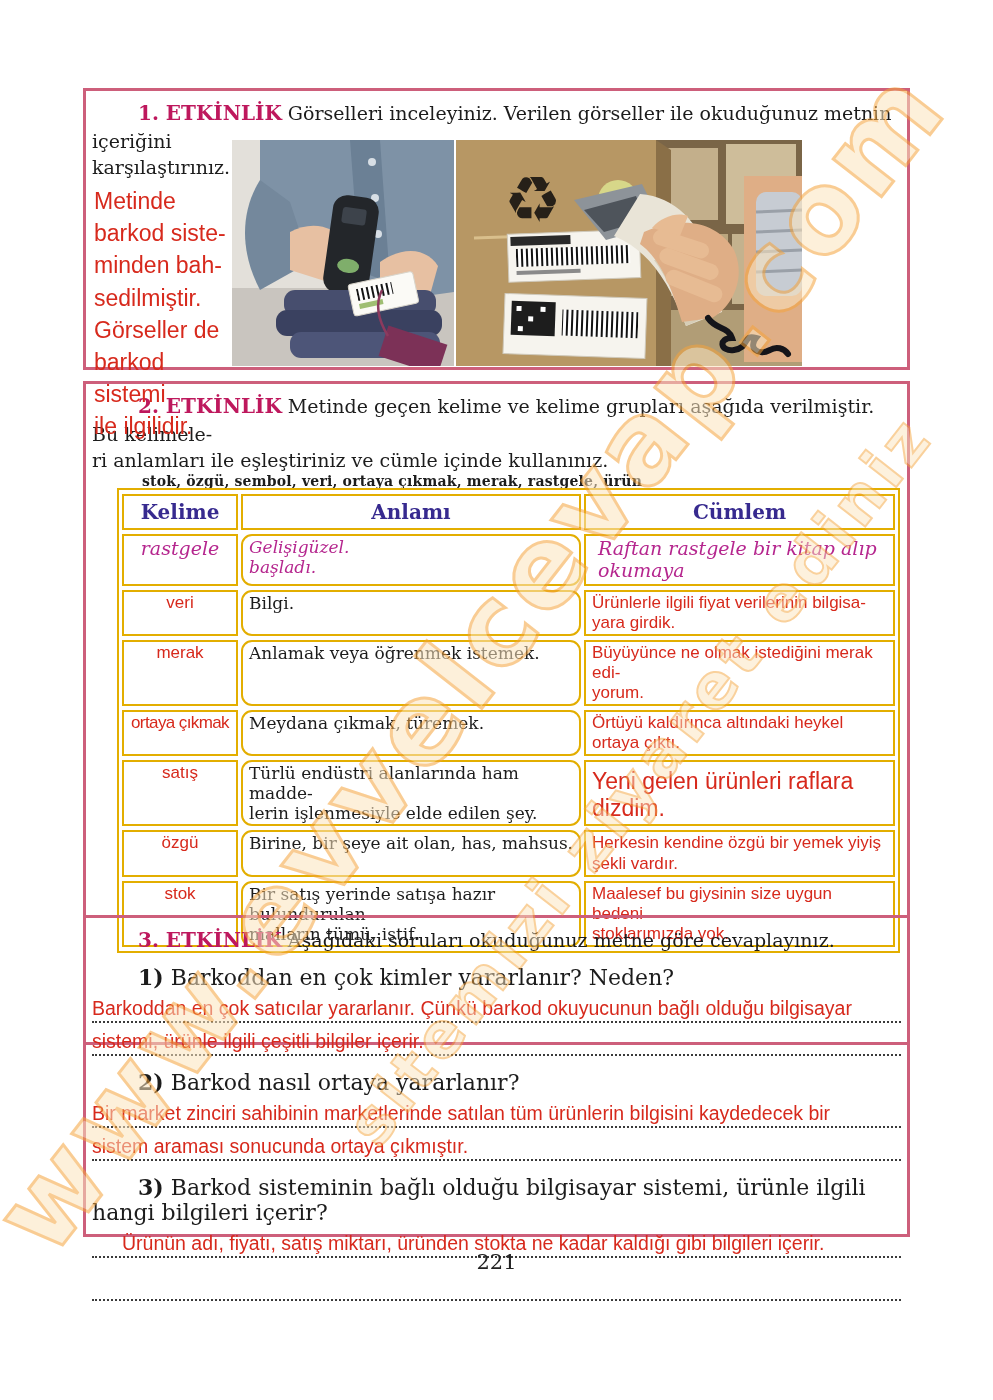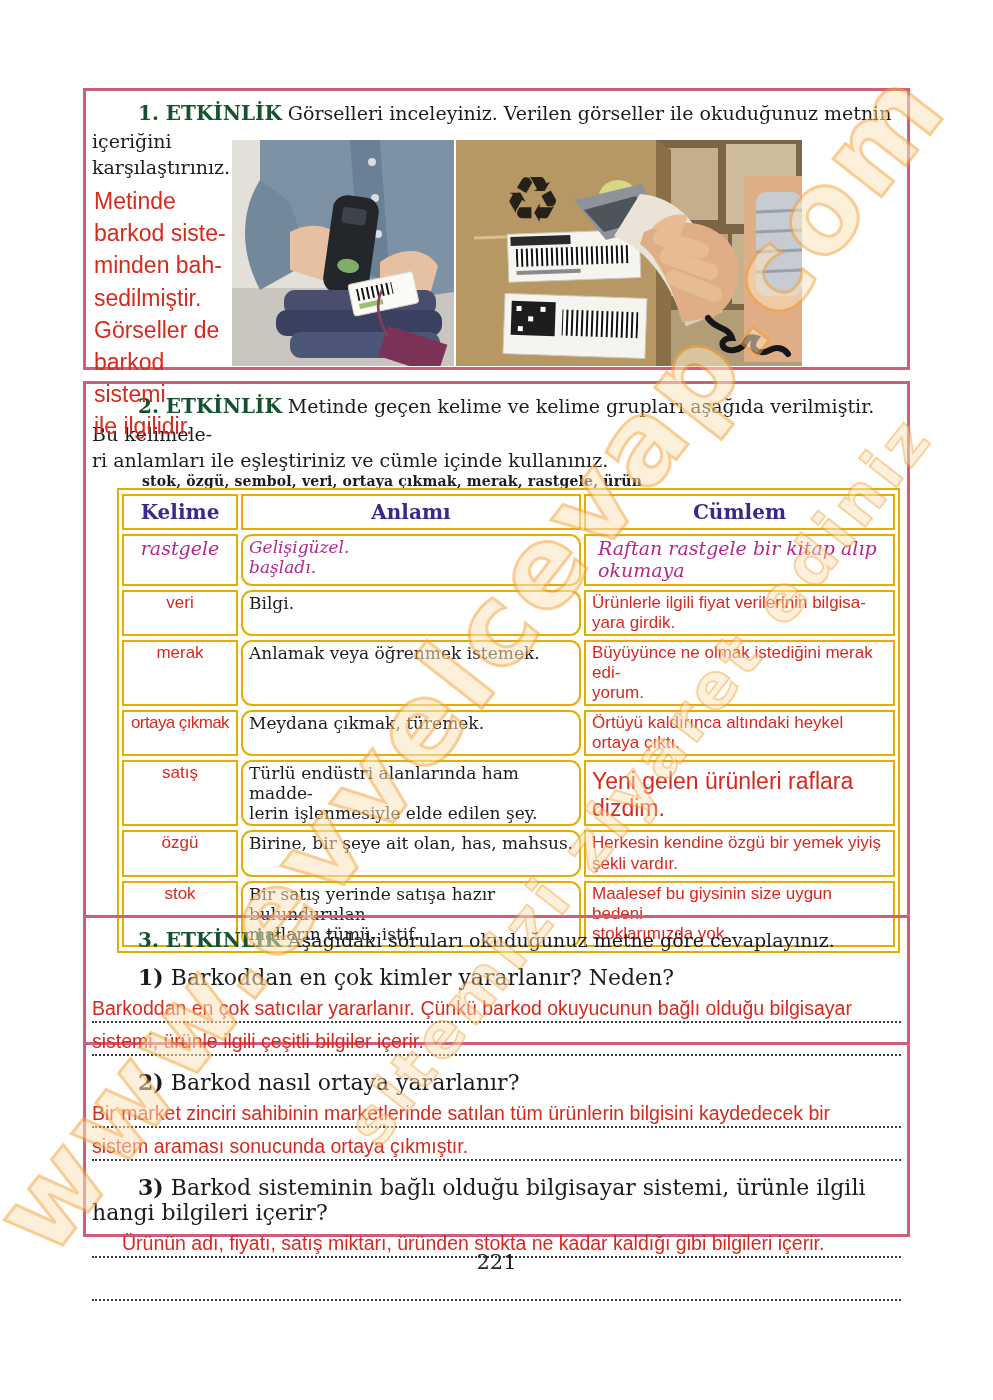--- a/index.html
+++ b/index.html
@@ -12,21 +12,21 @@
         opacity:.55; z-index:6; pointer-events:none; letter-spacing:6px; }
   .wm1 { left:470px; top:660px; font-size:112px; }
   .wm2 { left:640px; top:780px; font-size:62px; -webkit-text-stroke:2px #f5a43c; opacity:.5; }
 
   
   .box { position:absolute; left:83px; width:827px; border:3px solid #cd5f7b; background:transparent; box-sizing:border-box; }
   .box1 { top:88px;  height:282px; }
   .box2 { top:381px; height:664px; }
   .box3 { top:915px; height:322px; }
 
-  .etk { color:#14532d; font-weight:bold; font-size:20px; }
+  .etk { color:#be185d; font-weight:bold; font-size:20px; }
   .prompt { margin:9px 6px 0 6px; font-size:19px; line-height:1.38; text-indent:46px; }
   .multiline { white-space:pre-line; }
 
   
   .a1-answer { position:absolute; left:8px; top:66px; width:148px; color:#d7291c;
                font-family:"Liberation Sans", sans-serif; font-size:23px; line-height:1.4; white-space:pre-line; z-index:2;margin-top:28px; }
   .photo { position:absolute; top:49px; height:226px; margin:0; z-index:1; overflow:hidden; background:#ddd; }
   .photo-left  { left:146px; width:222px; }
   .photo-right { left:370px; width:346px; }
 

